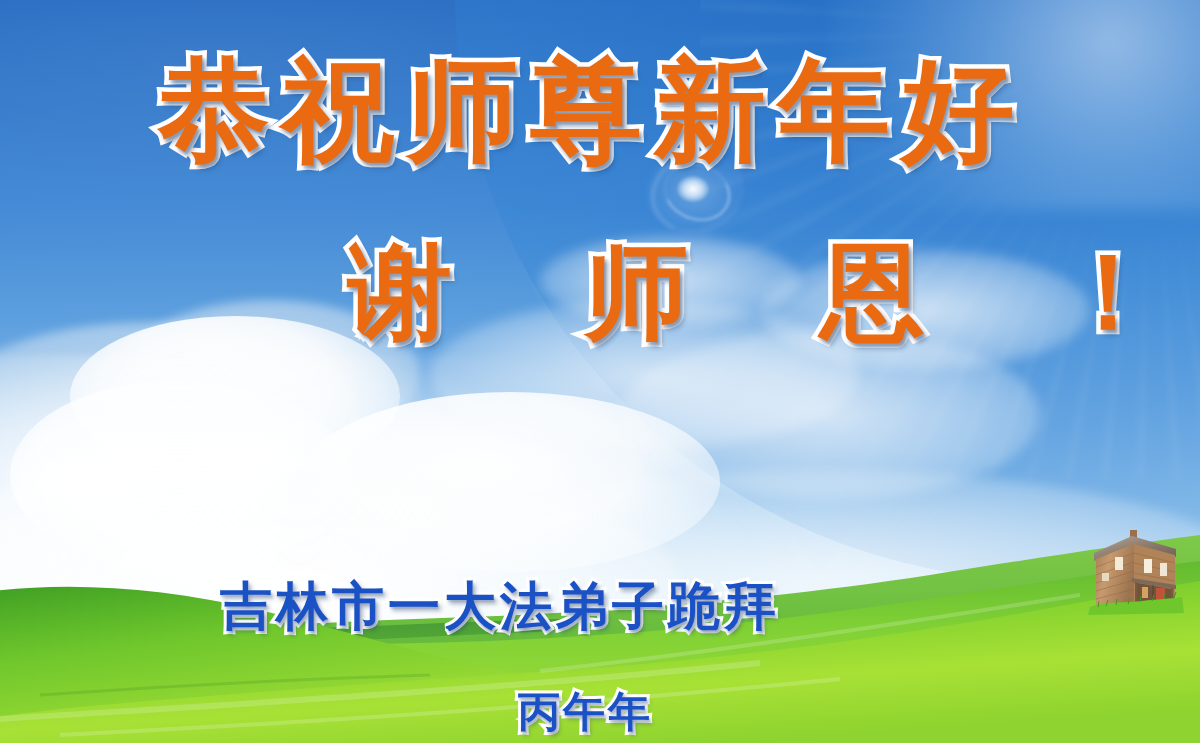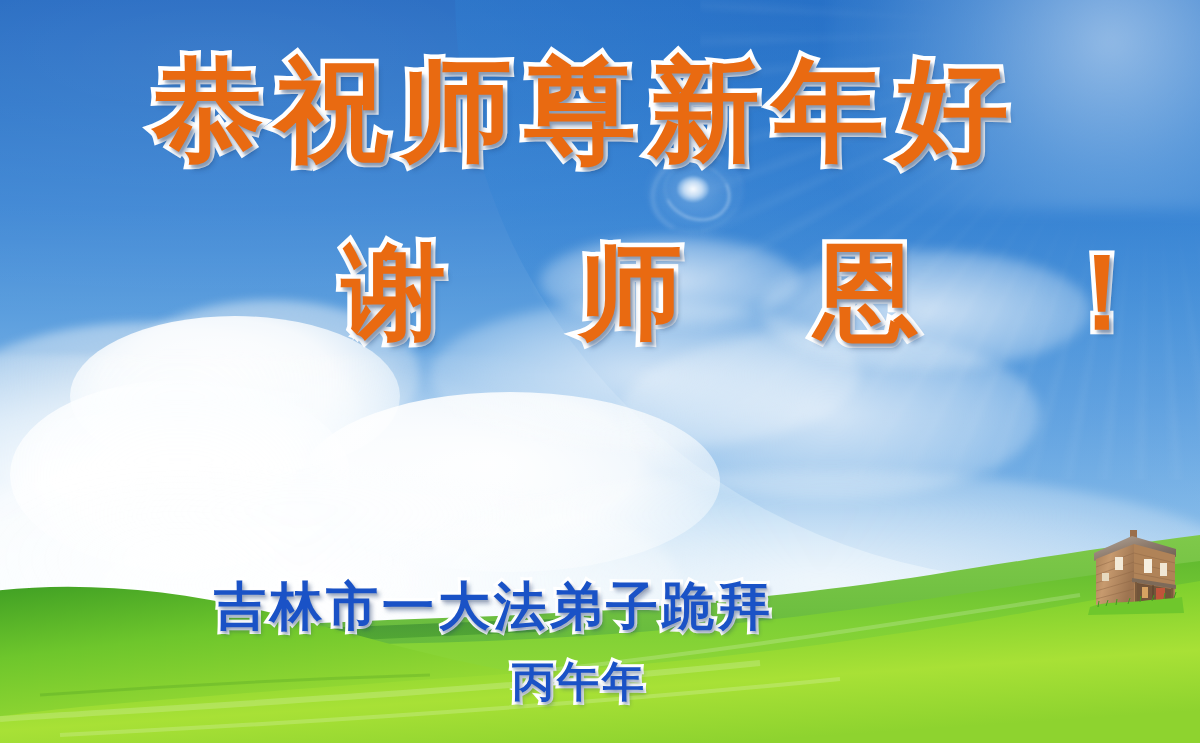--- a/index.html
+++ b/index.html
@@ -249,20 +249,21 @@
   
   .house { position: absolute; left: 1072px; top: 527px; width: 118px; height: 90px; }
   .house svg { display: block; }
 
   
   .txt {
     position: absolute;
     white-space: nowrap;
     font-weight: 700;
     line-height: 1;
+    margin-left: 6px;
   }
   .orange-line {
     color: #e96a11;
     -webkit-text-stroke: 9px #ffffff;
     paint-order: stroke fill;
     text-shadow:
       4px 5px 5px rgba(25,60,110,0.38),
       2px 3px 2px rgba(25,60,110,0.22);
   }
   .blue-line {
@@ -287,21 +288,21 @@
     letter-spacing: 48px;
   }
   #line3 {
     left: 214px;
     top: 580px;
     font-size: 52px;
     letter-spacing: 4px;
   }
   #line4 {
     left: 512px;
-    top: 661px;
+    top: 691px;
     font-size: 42px;
     letter-spacing: 3px;
   }
 </style>
 </head>
 <body>
 
 <div id="card">
 
   <div class="sky"></div>

